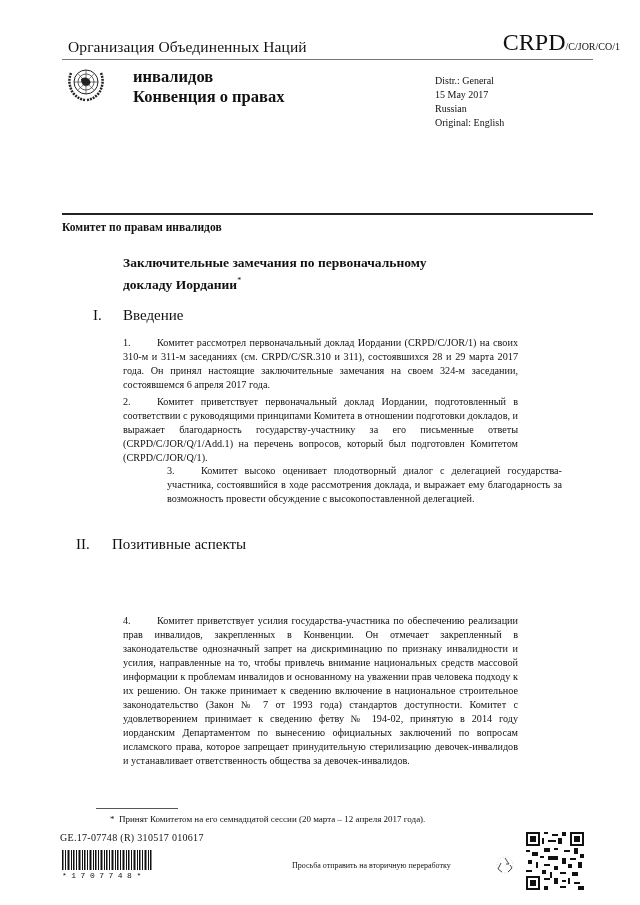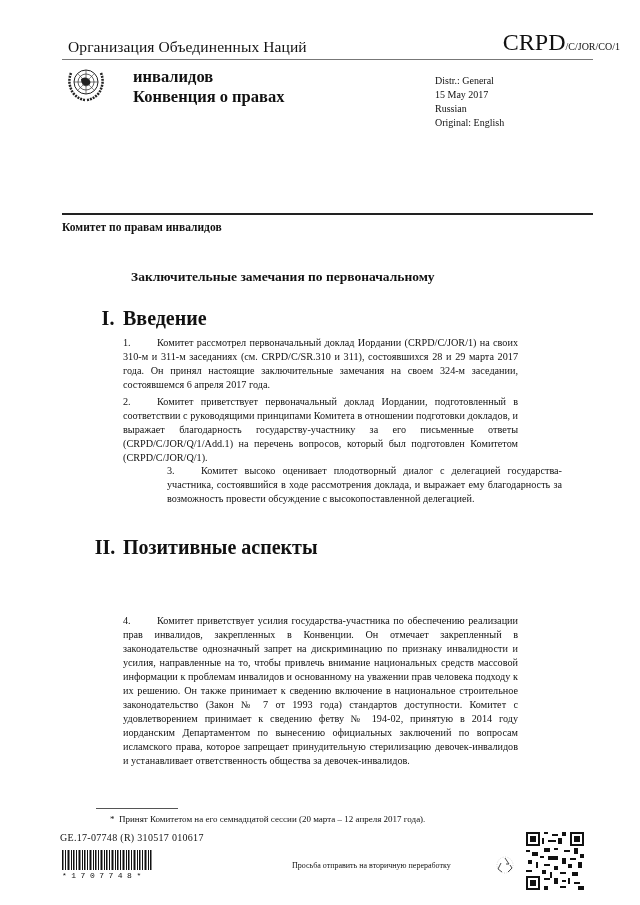--- a/index.html
+++ b/index.html
@@ -8,23 +8,23 @@
     .abs { position:absolute; }
     .org { left:68px; top:38px; font-size:15.5px; letter-spacing:0.1px; }
     .sym { right:20px; top:30px; font-size:24px; line-height:1; }
     .sym small { font-size:10px; vertical-align:baseline; }
     .rule1 { left:62px; width:531px; top:59px; height:0; border-top:1px solid #777; }
     .emblem { left:66px; top:63px; width:40px; height:40px; }
     .conv-title { left:133px; top:67px; font-size:16.5px; font-weight:bold; line-height:20px; }
     .distr { left:435px; top:74px; font-size:10px; line-height:14px; }
     .rule2 { left:62px; width:531px; top:213px; height:0; border-top:2px solid #222; }
     .committee { left:62px; top:221px; font-size:11.5px; font-weight:bold; }
-    .doc-title { left:123px; top:268px; font-size:13.5px; font-weight:bold; line-height:18px;margin-left:8px; }
+    .doc-title { left:123px; top:254px; font-size:13.5px; font-weight:bold; line-height:18px; }
     .doc-title sup { font-size:8px; font-weight:normal; }
-    .sec-head { font-size:20px; font-weight:bold;text-align:center; }
+    .sec-head { font-size:15px; font-weight:normal; }
     .sec-num { display:inline-block; width:30px; }
     .para { left:123px; width:395px; font-size:10.2px; line-height:14px; text-align:justify; }
     .para .pn { display:inline-block; width:34px; }
     .fn-rule { left:96px; width:82px; top:808px; border-top:1px solid #555; height:0; }
     .footnote { left:110px; top:814px; font-size:9px; }
     .ge { left:60px; top:832px; font-size:10px; letter-spacing:0.3px; }
     .barcode { left:62px; top:850px; width:90px; height:20px; }
     .barcode-text { left:62px; top:871px; font-size:8px; letter-spacing:4.5px; font-family:"Liberation Mono", monospace;text-align:right; }
     .recycle-text { left:292px; top:861px; font-size:8px; }
     .recycle-icon { left:495px; top:855px; width:20px; height:20px; }
@@ -60,36 +60,37 @@
   <div>15 May 2017</div>
   <div>Russian</div>
   <div>Original: English</div>
 </div>
 
 <div class="abs rule2"></div>
 <div class="abs committee">Комитет по правам инвалидов</div>
 
 <div class="abs doc-title">
   <div>Заключительные замечания по первоначальному</div>
+  <div><span>докладу Иордании</span><sup>*</sup></div>
 </div>
 
 <div class="abs sec-head" style="left:93px; top:307px;">
   <span class="sec-num">I.</span><span>Введение</span>
 </div>
 <div class="abs para" style="top:336px;">
   <span class="pn">1.</span><span>Комитет рассмотрел первоначальный доклад Иордании (CRPD/C/JOR/1) на своих 310-м и 311-м заседаниях (см. CRPD/C/SR.310 и 311), состоявшихся 28 и 29 марта 2017 года. Он принял настоящие заключительные замечания на своем 324-м заседании, состоявшемся 6 апреля 2017 года.</span>
 </div>
 <div class="abs para" style="top:395px;">
   <span class="pn">2.</span><span>Комитет приветствует первоначальный доклад Иордании, подготовленный в соответствии с руководящими принципами Комитета в отношении подготовки докладов, и выражает благодарность государству-участнику за его письменные ответы (CRPD/C/JOR/Q/1/Add.1) на перечень вопросов, который был подготовлен Комитетом (CRPD/C/JOR/Q/1).</span>
 </div>
 <div class="abs para" style="top:464px;margin-left:44px;">
   <span class="pn">3.</span><span>Комитет высоко оценивает плодотворный диалог с делегацией государства-участника, состоявшийся в ходе рассмотрения доклада, и выражает ему благодарность за возможность провести обсуждение с высокопоставленной делегацией.</span>
 </div>
 
-<div class="abs sec-head" style="left:87px; top:536px;">
+<div class="abs sec-head" style="left:76px; top:536px;">
   <span class="sec-num" style="width:36px;">II.</span><span>Позитивные аспекты</span>
 </div>
 <div class="abs para" style="top:566px;margin-top:48px;">
   <span class="pn">4.</span><span>Комитет приветствует усилия государства-участника по обеспечению реализации прав инвалидов, закрепленных в Конвенции. Он отмечает закрепленный в законодательстве однозначный запрет на дискриминацию по признаку инвалидности и усилия, направленные на то, чтобы привлечь внимание национальных средств массовой информации к проблемам инвалидов и основанному на уважении прав человека подходу к их решению. Он также принимает к сведению включение в национальное строительное законодательство (Закон № 7 от 1993 года) стандартов доступности. Комитет с удовлетворением принимает к сведению фетву № 194-02, принятую в 2014 году иорданским Департаментом по вынесению официальных заключений по вопросам исламского права, которое запрещает принудительную стерилизацию девочек-инвалидов и устанавливает ответственность общества за девочек-инвалидов.</span>
 </div>
 
 <div class="abs fn-rule"></div>
 <div class="abs footnote">
   <span>*</span>&nbsp;&nbsp;<span>Принят Комитетом на его семнадцатой сессии (20 марта – 12 апреля 2017 года).</span>
 </div>

